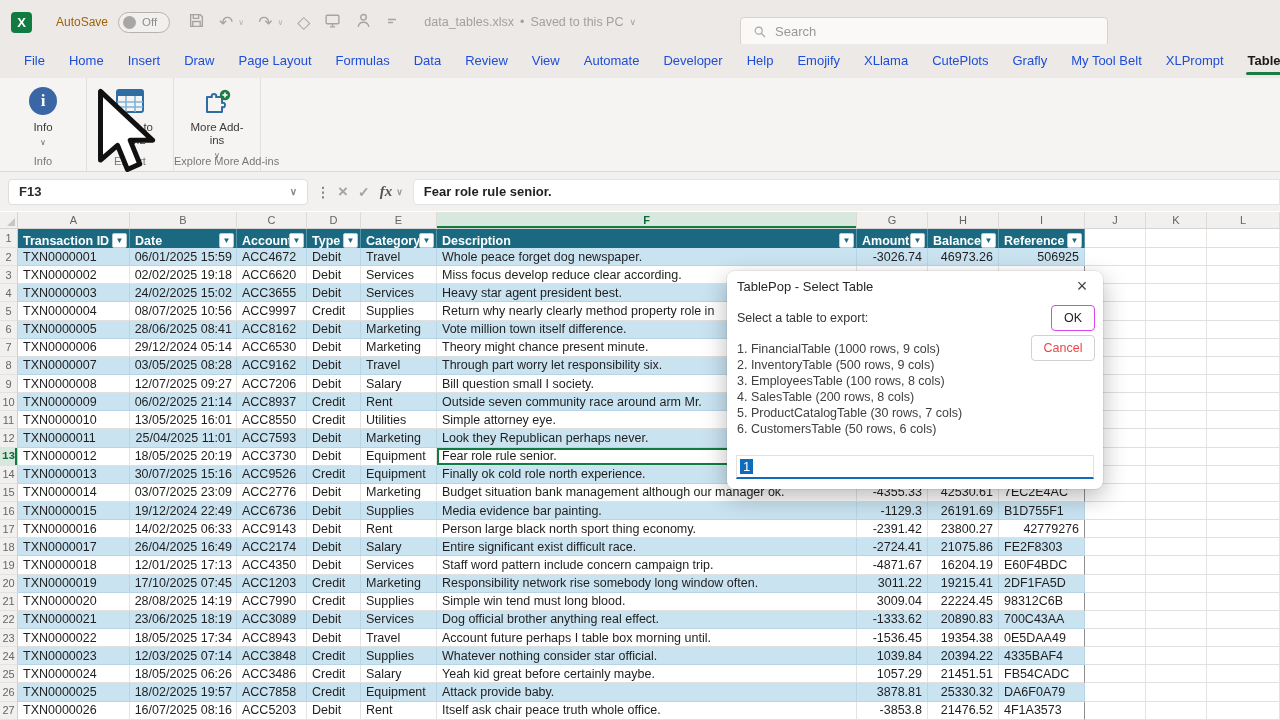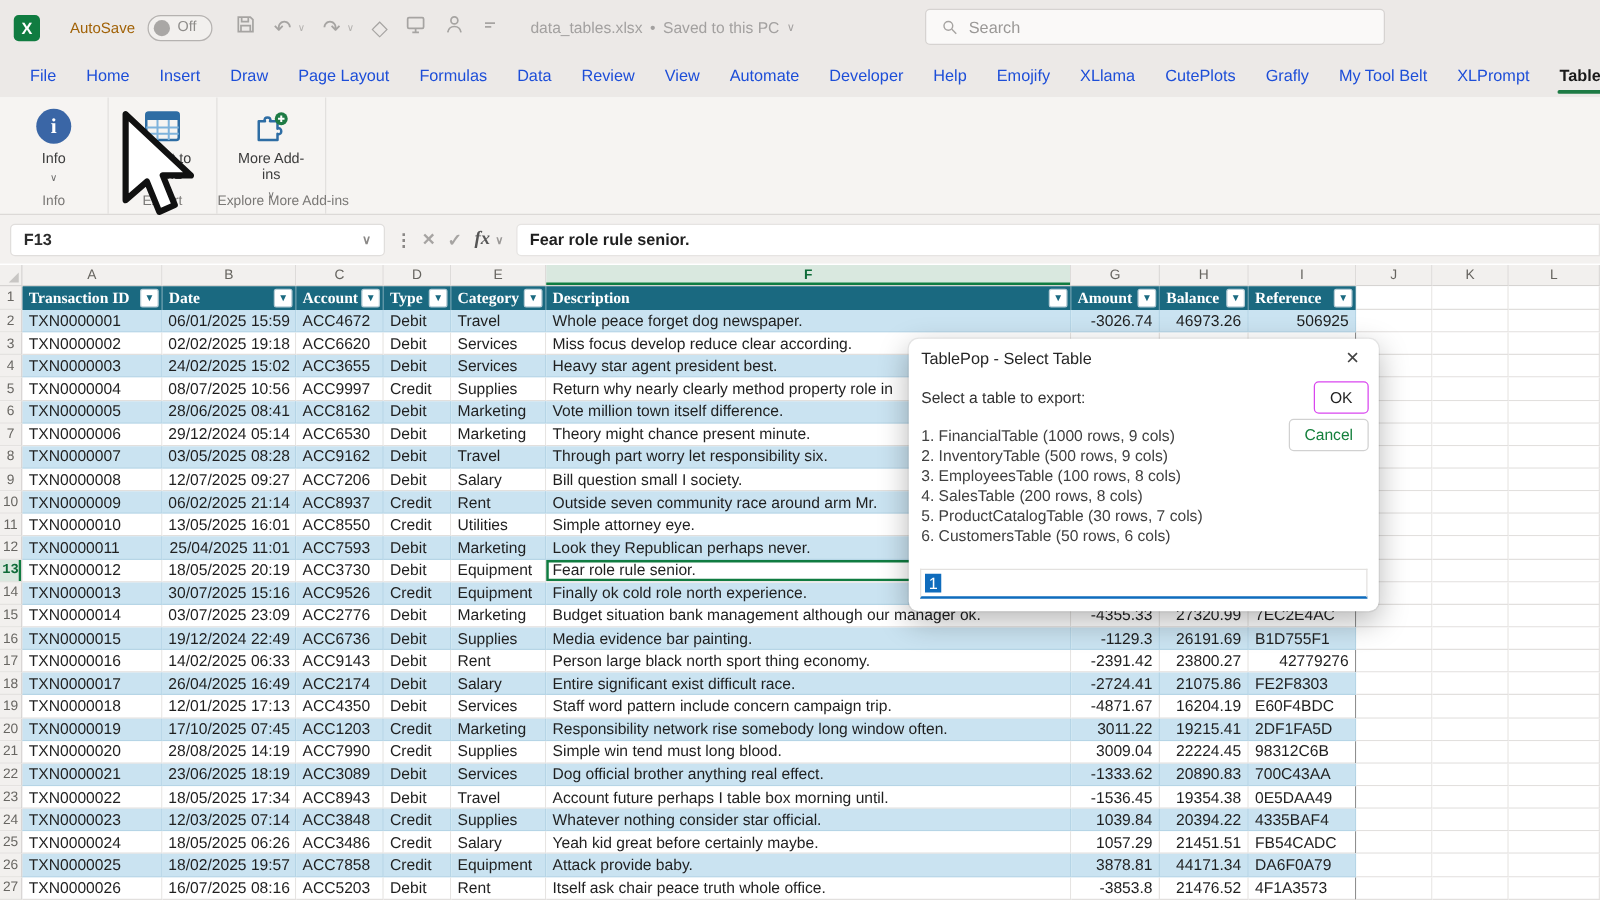--- a/index.html
+++ b/index.html
@@ -10,21 +10,21 @@
   #titlebar { position:absolute; left:0; top:0; width:1280px; height:44px; background:#ECE9E7; display:flex; align-items:center; }
   .app-logo { width:21px; height:21px; background:#107C41; border-radius:4px; margin-left:11px; color:#fff; font-weight:bold; font-size:13px; display:flex; align-items:center; justify-content:center; }
   .autosave-label { color:#a16207; font-size:12px; margin-left:24px; }
   .toggle { margin-left:10px; width:52px; height:21px; border:1px solid #B5B2B0; border-radius:11px; background:#F2F0EE; display:flex; align-items:center; }
   .toggle .knob { width:13px; height:13px; border-radius:50%; background:#A9A7A5; margin-left:4px; }
   .toggle .state { color:#8E8C8A; font-size:11.5px; margin-left:6px; }
   .qat { display:flex; align-items:center; gap:14px; margin-left:18px; color:#A6A4A2; }
   .qat .glyph { font-size:17px; line-height:1; }
   .qat .mini-chev { font-size:8px; margin-left:-9px; color:#B4B2B0; }
   .doc-title { margin-left:26px; color:#A3A1A0; font-size:12.5px; display:flex; gap:6px; align-items:center; }
-  .searchbox { position:absolute; left:740px; top:7px; width:368px; height:29px; background:#FAF9F8; border:1px solid #D6D3D1; border-radius:4px; display:flex; align-items:center; color:#9A9896; font-size:13px; }
+  .searchbox { position:absolute; left:740px; top:17px; width:368px; height:29px; background:#FAF9F8; border:1px solid #D6D3D1; border-radius:4px; display:flex; align-items:center; color:#9A9896; font-size:13px; }
   .searchbox svg { margin:0 8px 0 12px; }
 
   
   #tabsrow { position:absolute; left:0; top:44px; width:1280px; height:34px; background:#ECE9E7; display:flex; align-items:center; padding-left:12px; }
   .tab { font-size:13px; color:#1d4ed8; padding:8px 12px 9px 12px; white-space:nowrap; position:relative; }
   .tab.active { font-weight:bold; color:#1a1a1a; }
   .tab.active::after { content:""; position:absolute; left:10px; right:10px; bottom:2px; height:3px; background:#1E7B45; border-radius:2px; }
 
   
   #ribbon { position:absolute; left:0; top:78px; width:1280px; height:94px; background:#F6F4F2; border-bottom:1px solid #DCD9D7; display:flex; }
@@ -58,41 +58,41 @@
 
   #lettersrow { display:flex; height:17px; margin-top:1px; }
   .corner { background:#F2F0EE; border-right:1px solid #D6D4D2; border-bottom:1px solid #D6D4D2; position:relative; }
   .corner::after { content:""; position:absolute; right:2px; bottom:2px; border-left:8px solid transparent; border-bottom:8px solid #C8C6C4; }
   .letter { background:#F2F0EE; color:#66645f; font-size:11px; display:flex; align-items:center; justify-content:center; border-right:1px solid #DDDBD9; border-bottom:1px solid #D6D4D2; }
   .letter.selcol { background:#D9E8DF; color:#0E6B38; box-shadow:inset 0 -2px 0 #107C41; font-weight:bold; }
 
   #headerrow { display:flex; height:19px; }
   .rowhead { background:#F2F0EE; color:#686662; font-size:11px; display:flex; align-items:center; justify-content:center; border-right:1px solid #D0CECD; border-bottom:1px solid #E4E2E0; width:18px; min-width:18px; }
   .rowhead.selhead { background:#D9E8DF; color:#0E6B38; font-weight:bold; box-shadow:inset -2px 0 0 #107C41;font-family:Liberation Mono, monospace; }
-  .hcell { background:#1A6980; color:#fff; font-weight:bold; font-size:12.5px; display:flex; align-items:center; padding-left:5px; border-right:1px solid rgba(255,255,255,.28); white-space:nowrap; overflow:hidden;font-family:Liberation Serif, serif; }
+  .hcell { background:#1A6980; color:#fff; font-weight:bold; font-size:12.5px; display:flex; align-items:flex-end; padding-left:5px; border-right:1px solid rgba(255,255,255,.28); white-space:nowrap; overflow:hidden; }
   .hcell .hlabel { flex:1; overflow:hidden; }
   .filter { width:15px; height:15px; min-width:15px; background:#fff; border:1px solid #B7CDD6; border-radius:2px; color:#1A6980; font-size:8px; display:flex; align-items:center; justify-content:center; margin-right:2px; }
   .plainhead { background:#fff; border-right:1px solid #E6E4E2; border-bottom:1px solid #E0DEDC; }
 
   #gridbody .row { display:flex; height:18.15px; }
   .cell { font-size:12.5px; color:#1f1f1f; display:flex; align-items:center; padding-left:5px; white-space:nowrap; overflow:hidden; border-right:1px solid #E6E4E2; border-bottom:1px solid #E2E0DE; background:#fff; }
   .row.band .tbl { background:#CAE3F1; border-right-color:#B6D5E6; border-bottom-color:#B6D5E6; }
   .cell.num { justify-content:flex-end; padding-right:5px; padding-left:2px; }
   .cell.date { justify-content:flex-end; padding-right:4px; }
   .cell.tblend { border-right:1px solid #8F8F8F; }
   .cell.selcell { box-shadow:inset 0 0 0 2px #107C41; z-index:2; }
 
   
   #dialog { position:absolute; left:727px; top:271px; width:376px; height:218px; background:#fff; border-radius:8px; box-shadow:0 8px 24px rgba(0,0,0,.28), 0 0 0 1px rgba(0,0,0,.06); z-index:40; font-size:12.5px; color:#333; }
   .dlg-title { position:absolute; left:10px; top:8px; font-size:13px; color:#262626; }
   .dlg-close { position:absolute; right:10px; top:4px; font-size:18px; color:#444; width:22px; height:22px; display:flex; align-items:center; justify-content:center; }
   .dlg-prompt { position:absolute; left:10px; top:40px; color:#333; }
   .dlg-list { position:absolute; left:10px; top:70px; line-height:16px; color:#404040; }
   .dlg-ok { position:absolute; right:8px; top:34px; width:44px; height:26px; background:#fff; border:1px solid #d946ef; border-radius:4px; font-size:12.5px; color:#1f1f1f; display:flex; align-items:center; justify-content:center; }
-  .dlg-cancel { position:absolute; right:8px; top:64px; width:64px; height:26px; background:#fff; border:1px solid #D1D1D1; border-radius:4px; font-size:12.5px; color:#15803d; display:flex; align-items:center; justify-content:center; }
+  .dlg-cancel { position:absolute; right:8px; top:64px; width:64px; height:26px; background:#fff; border:1px solid #D1D1D1; border-radius:4px; font-size:12.5px; color:#ef4444; display:flex; align-items:center; justify-content:center; }
   .dlg-input { position:absolute; left:9px; right:9px; top:184px; height:24px; background:#fff; border:1px solid #E3E1DF; border-bottom:2px solid #0F6CBD; display:flex; align-items:center; padding-left:3px; font-size:13px; }
   .dlg-input .seltext { background:#0F6CBD; color:#fff; padding:0 3px; }
 
   
   #cursor { position:absolute; left:95px; top:88px; z-index:60; }
 
   svg .st { stroke:#A6A4A2; fill:none; stroke-width:1.3; }
 </style>
 </head>
 <body>
@@ -484,21 +484,21 @@
         </div>
         <div class="row">
           <div class="rowhead">15</div>
           <div class="cell tbl c-a">TXN0000014</div>
           <div class="cell tbl date c-b">03/07/2025 23:09</div>
           <div class="cell tbl c-c">ACC2776</div>
           <div class="cell tbl c-d">Debit</div>
           <div class="cell tbl c-e">Marketing</div>
           <div class="cell tbl c-f">Budget situation bank management although our manager ok.</div>
           <div class="cell tbl num c-g">-4355.33</div>
-          <div class="cell tbl num c-h">27320.99</div>
+          <div class="cell tbl num c-h">42530.61</div>
           <div class="cell tbl tblend c-i">7EC2E4AC</div>
           <div class="cell c-j"></div>
           <div class="cell c-k"></div>
           <div class="cell c-l"></div>
         </div>
         <div class="row band">
           <div class="rowhead">16</div>
           <div class="cell tbl c-a">TXN0000015</div>
           <div class="cell tbl date c-b">19/12/2024 22:49</div>
           <div class="cell tbl c-c">ACC6736</div>
@@ -649,21 +649,21 @@
         </div>
         <div class="row band">
           <div class="rowhead">26</div>
           <div class="cell tbl c-a">TXN0000025</div>
           <div class="cell tbl date c-b">18/02/2025 19:57</div>
           <div class="cell tbl c-c">ACC7858</div>
           <div class="cell tbl c-d">Credit</div>
           <div class="cell tbl c-e">Equipment</div>
           <div class="cell tbl c-f">Attack provide baby.</div>
           <div class="cell tbl num c-g">3878.81</div>
-          <div class="cell tbl num c-h">44171.34</div>
+          <div class="cell tbl num c-h">25330.32</div>
           <div class="cell tbl tblend c-i">DA6F0A79</div>
           <div class="cell c-j"></div>
           <div class="cell c-k"></div>
           <div class="cell c-l"></div>
         </div>
         <div class="row">
           <div class="rowhead">27</div>
           <div class="cell tbl c-a">TXN0000026</div>
           <div class="cell tbl date c-b">16/07/2025 08:16</div>
           <div class="cell tbl c-c">ACC5203</div>

